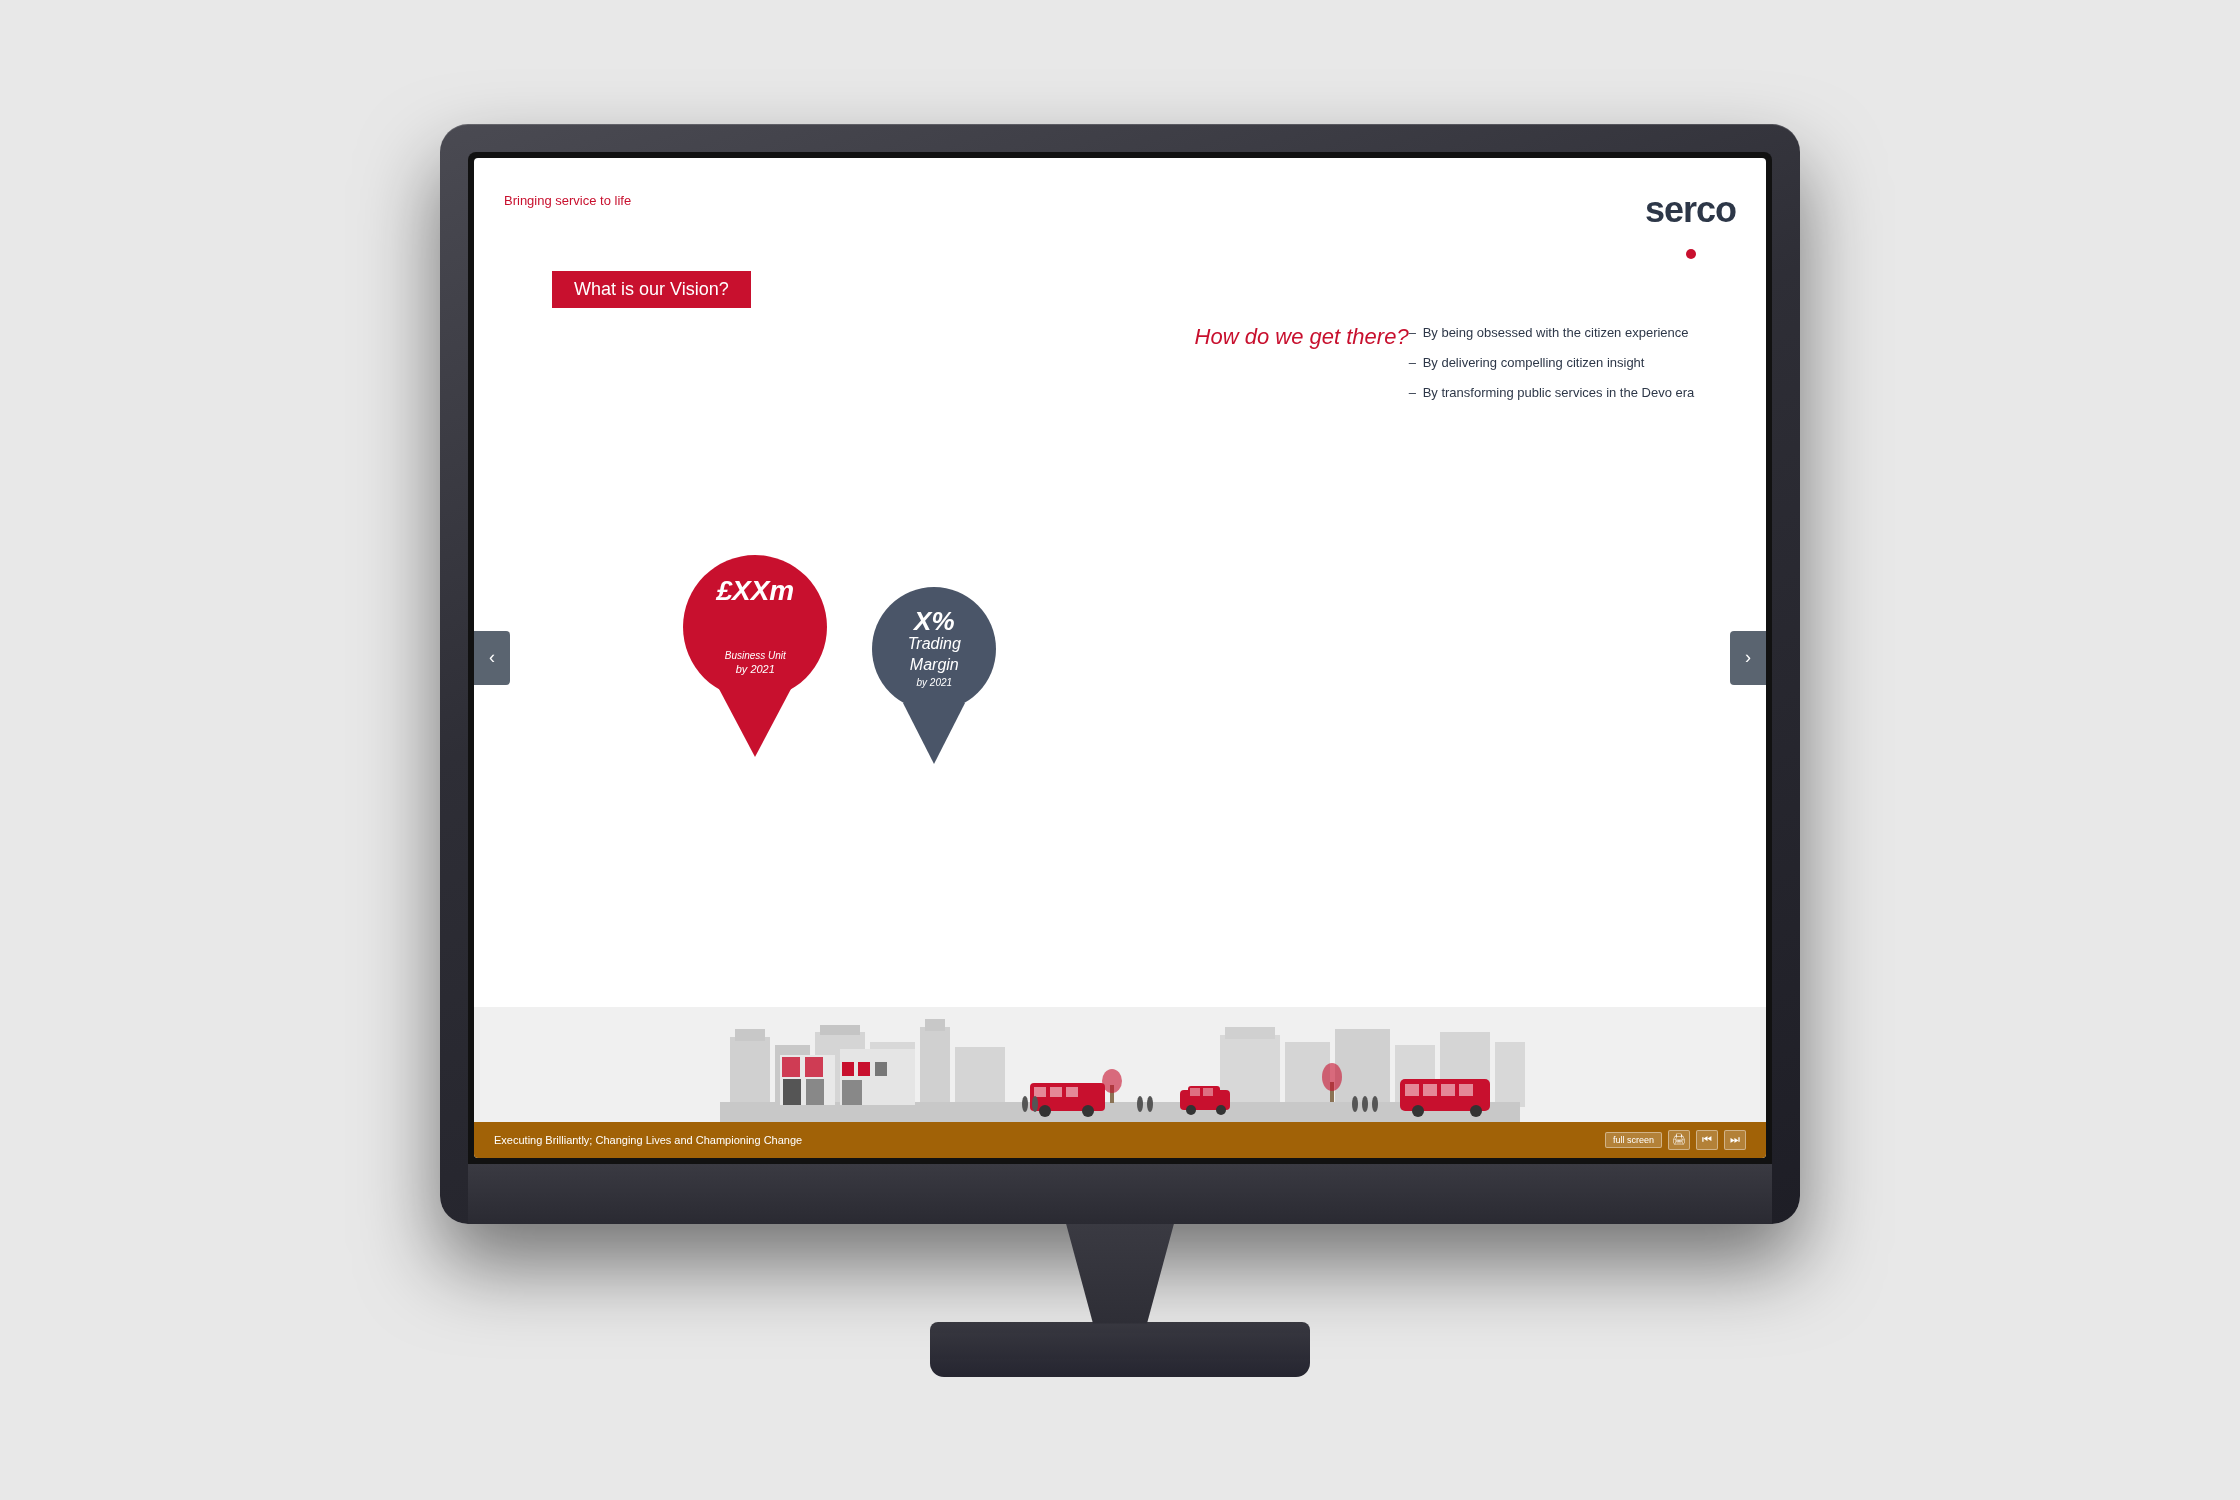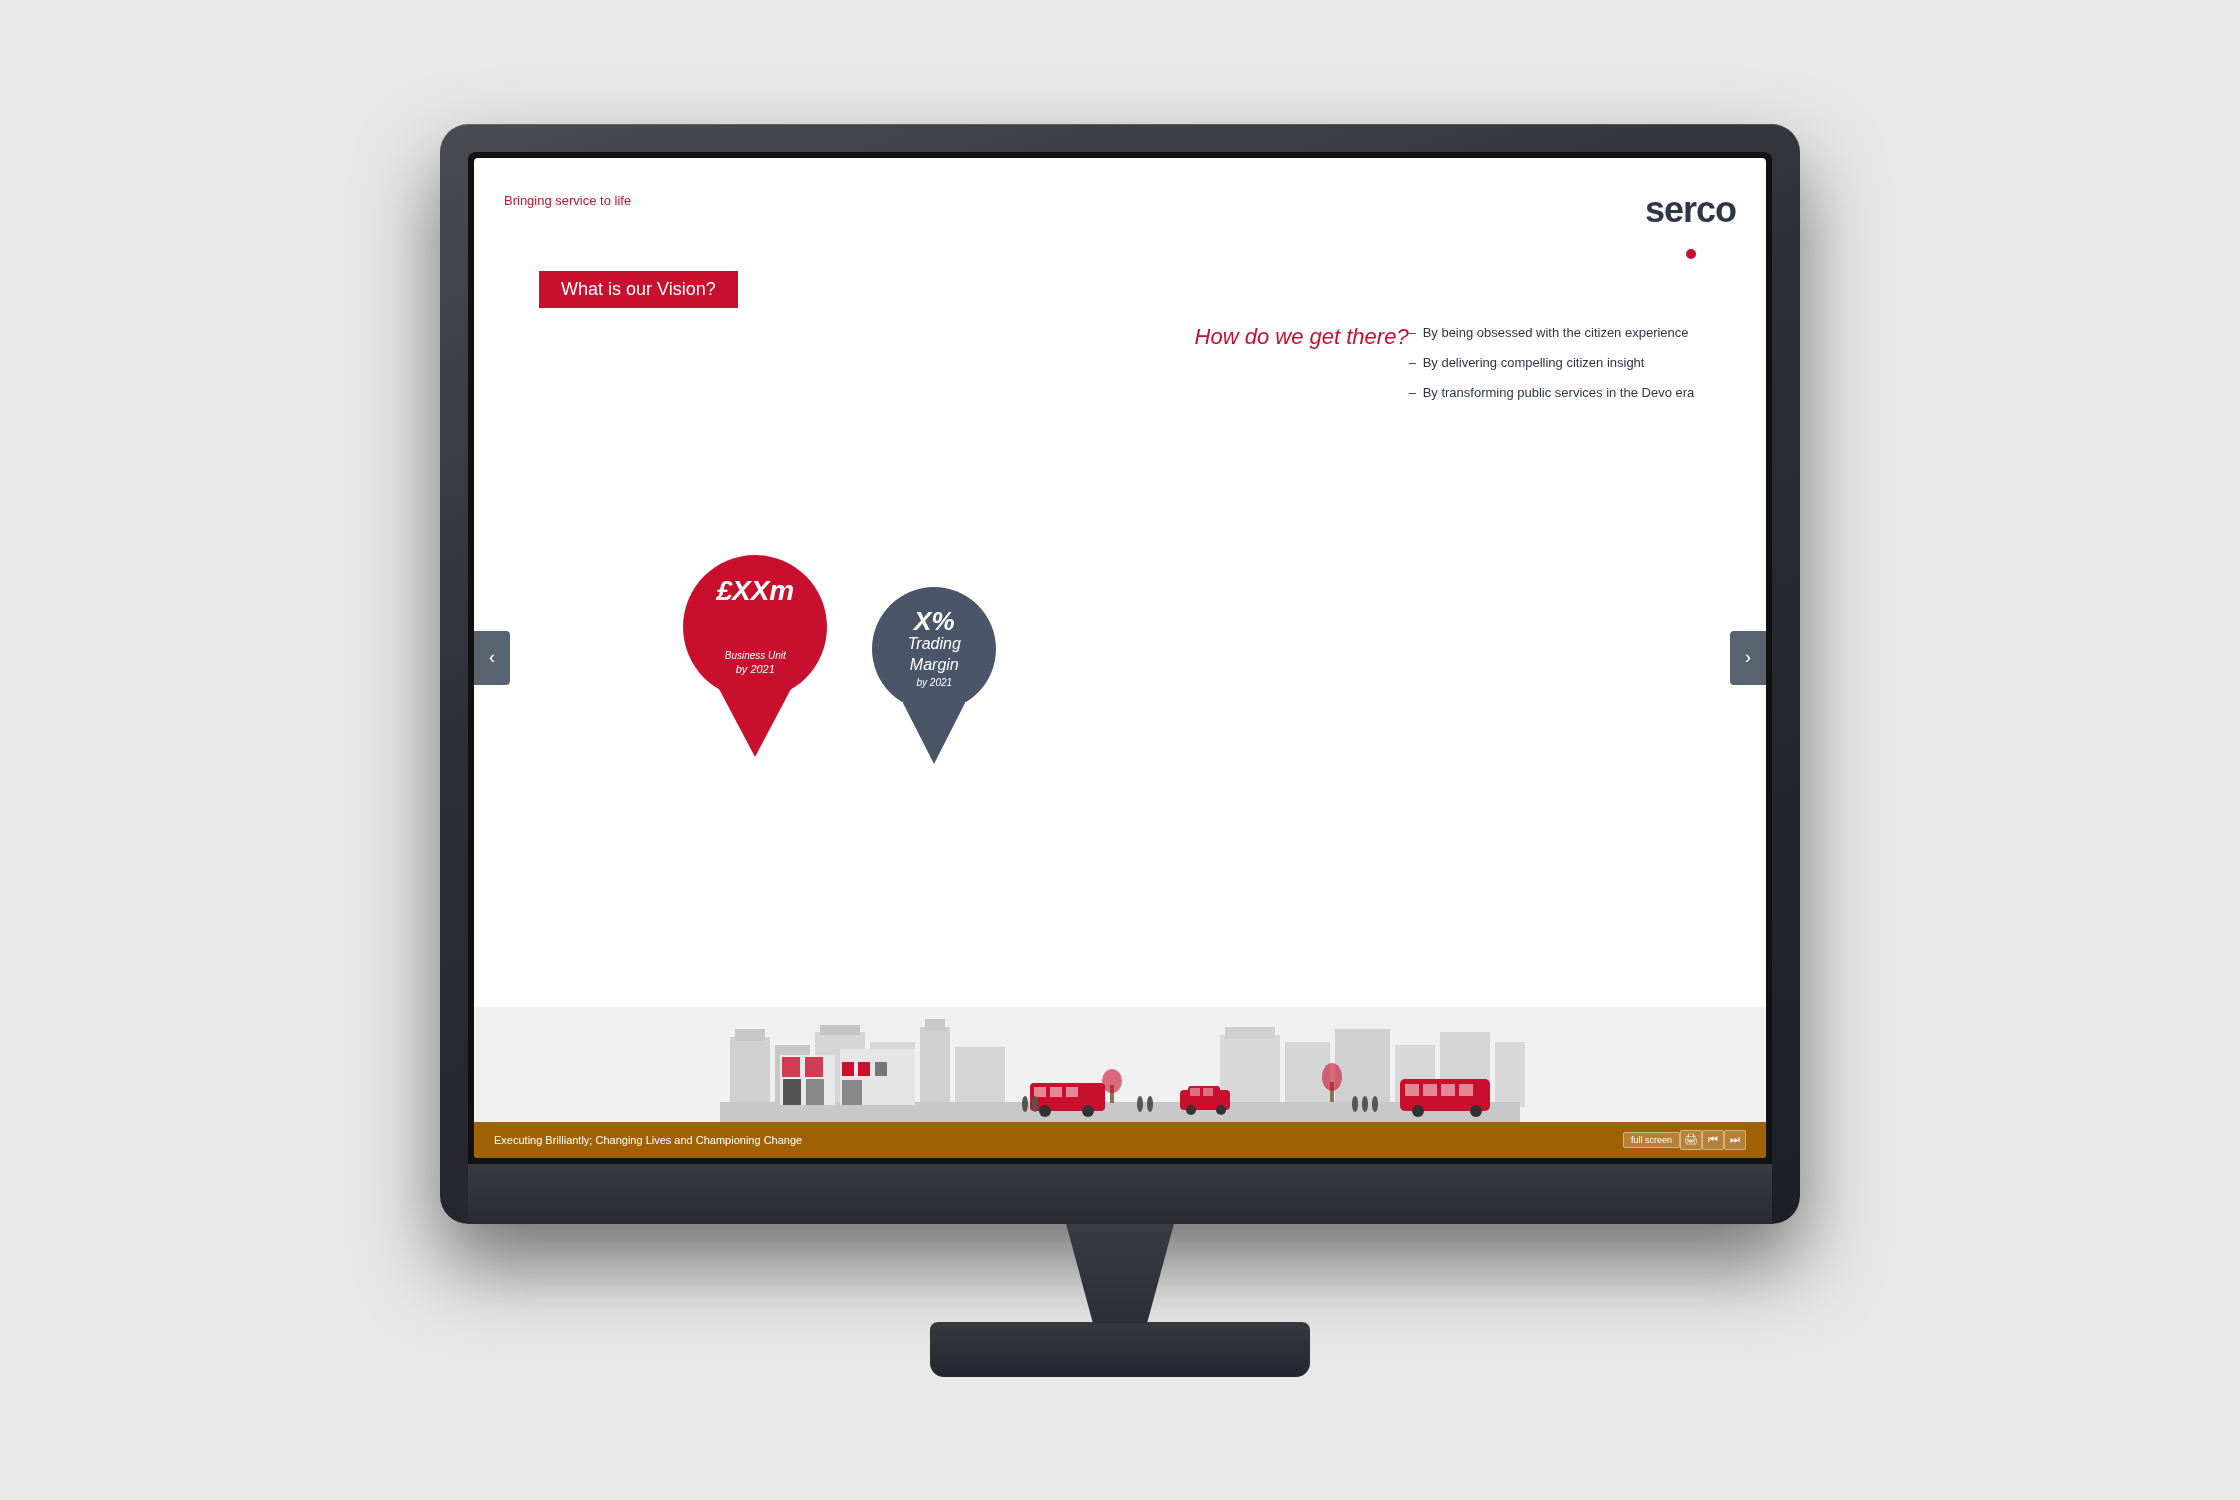--- a/index.html
+++ b/index.html
@@ -205,20 +205,21 @@
       min-height: 36px;
     }
 
     .footer-text {
       color: white;
       font-size: 11px;
     }
 
     .footer-controls {
       display: flex;
+      gap: 6px;
       align-items: center;
     }
 
     .footer-btn {
       background: rgba(255,255,255,0.2);
       border: 1px solid rgba(255,255,255,0.4);
       color: white;
       font-size: 9px;
       padding: 2px 7px;
       cursor: pointer;
@@ -254,21 +255,21 @@
       text-align: right;
     }
 
     .content-row {
       display: flex;
       flex: 1;
       overflow: hidden;
     }
 
     .vision-wrap {
-      padding: 8px 30px 0 35px;
+      padding: 8px 30px 0 48px;
     }
   </style>
 </head>
 <body>
 
 <div style="display:flex; flex-direction:column; align-items:center;">
 
   <div class="monitor-outer">
     <div class="monitor-bezel">
       <div class="screen">

